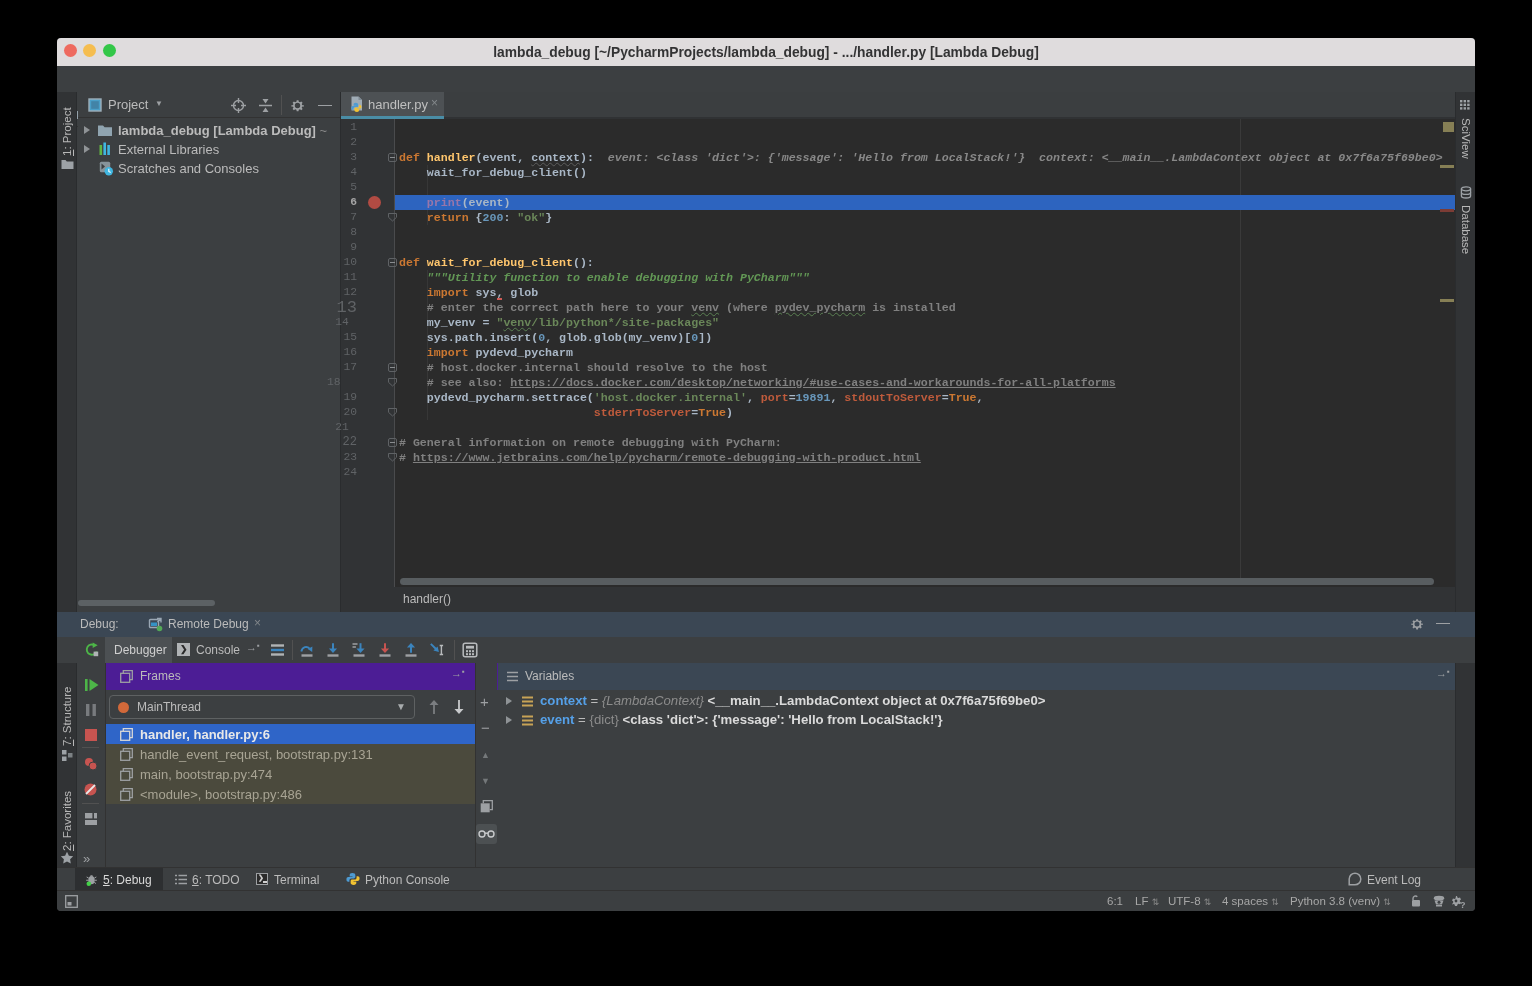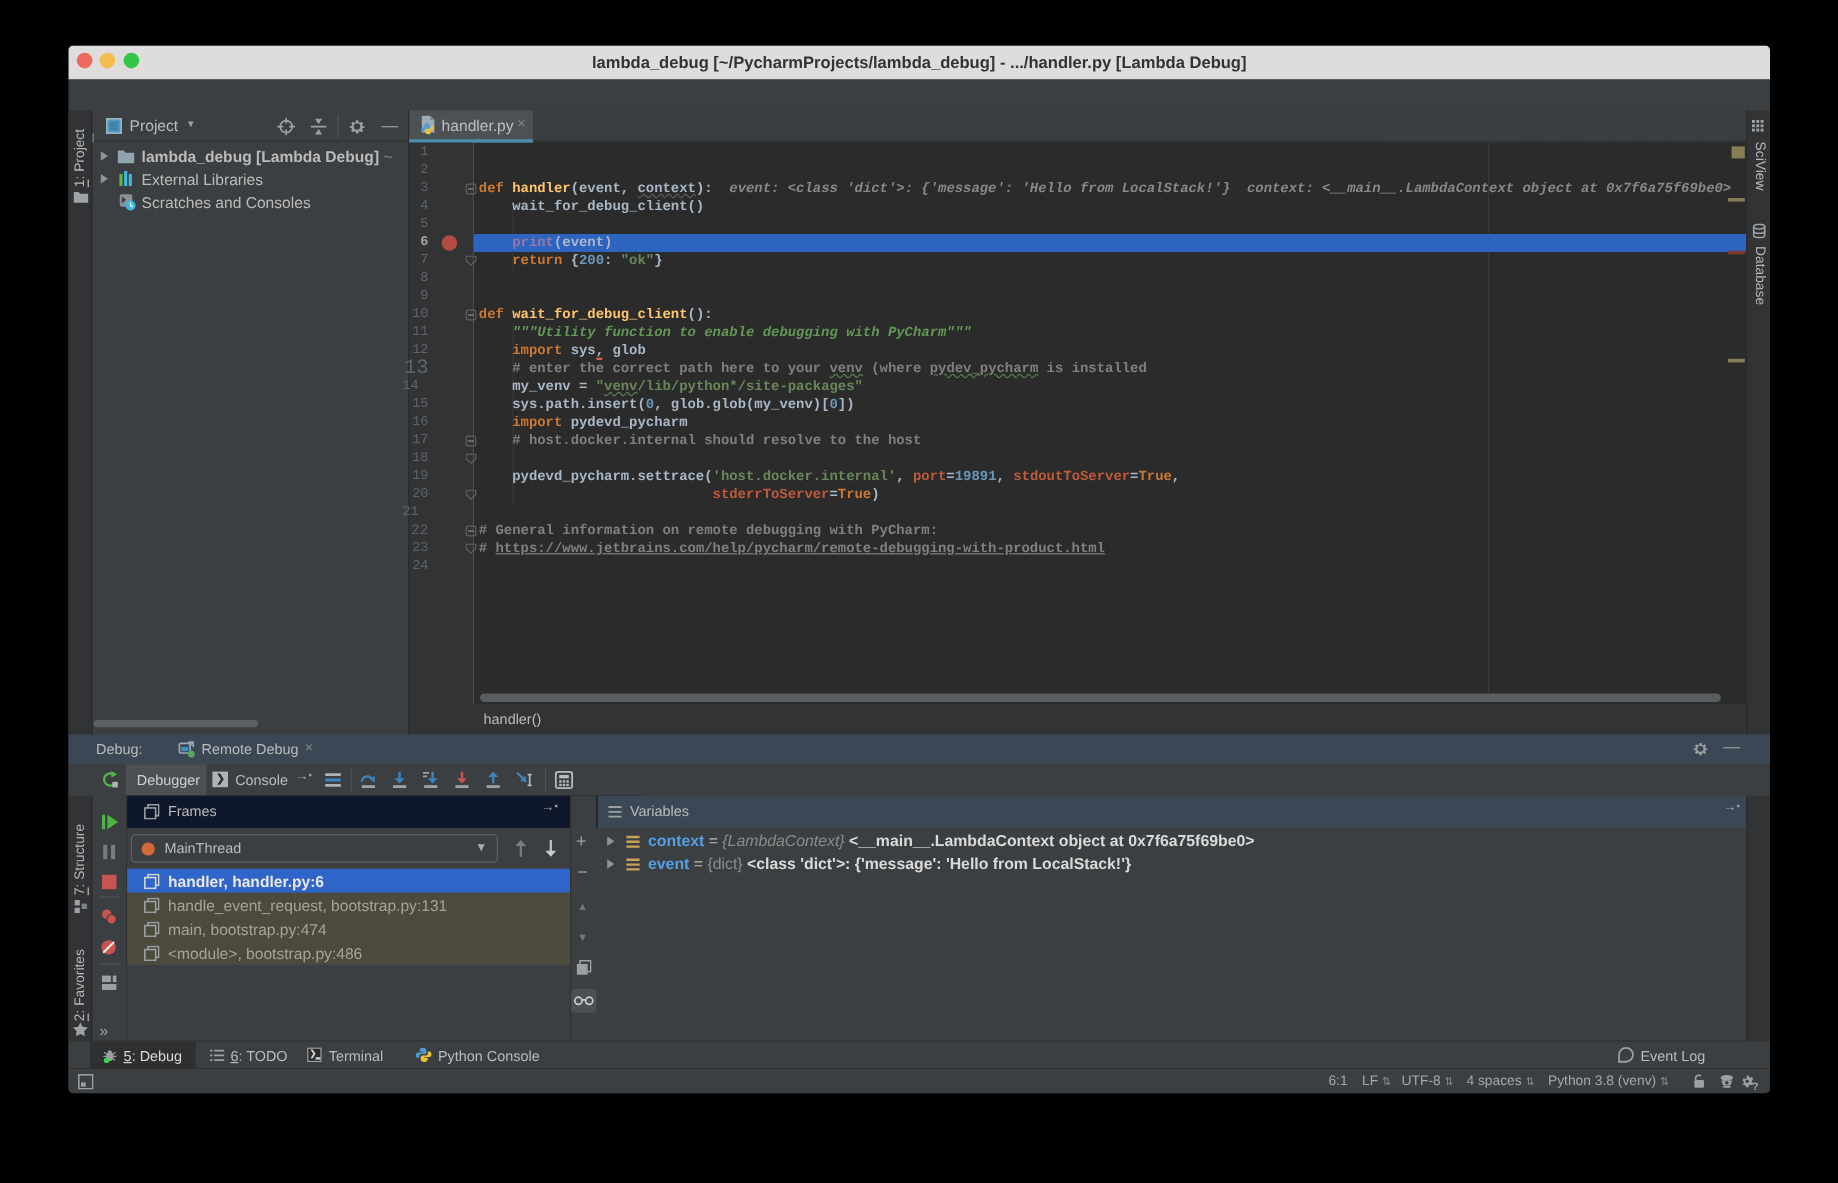--- a/index.html
+++ b/index.html
@@ -199,21 +199,21 @@
   <div class="abs mono" style="left:270px;top:187px;width:30px;text-align:right;font-size:11.3px;line-height:15px;color:#606366;">8</div>
   <div class="abs mono" style="left:270px;top:202px;width:30px;text-align:right;font-size:11.3px;line-height:15px;color:#606366;">9</div>
   <div class="abs mono" style="left:270px;top:217px;width:30px;text-align:right;font-size:11.3px;line-height:15px;color:#606366;">10</div>
   <div class="abs mono" style="left:270px;top:232px;width:30px;text-align:right;font-size:11.3px;line-height:15px;color:#606366;">11</div>
   <div class="abs mono" style="left:270px;top:247px;width:30px;text-align:right;font-size:11.3px;line-height:15px;color:#606366;">12</div>
   <div class="abs mono" style="left:270px;top:262px;width:30px;text-align:right;font-size:17px;line-height:15px;color:#606366;">13</div>
   <div class="abs mono" style="left:270px;top:277px;width:30px;text-align:center;font-size:11.3px;line-height:15px;color:#606366;">14</div>
   <div class="abs mono" style="left:270px;top:292px;width:30px;text-align:right;font-size:11.3px;line-height:15px;color:#606366;">15</div>
   <div class="abs mono" style="left:270px;top:307px;width:30px;text-align:right;font-size:11.3px;line-height:15px;color:#606366;">16</div>
   <div class="abs mono" style="left:270px;top:322px;width:30px;text-align:right;font-size:11.3px;line-height:15px;color:#606366;">17</div>
-  <div class="abs mono" style="left:270px;top:337px;width:30px;text-align:right;font-size:11.3px;line-height:15px;color:#606366;">18</div>
+  <div class="abs mono" style="left:270px;top:337px;width:30px;font-size:11.3px;line-height:15px;color:#606366;">18</div>
   <div class="abs mono" style="left:270px;top:352px;width:30px;text-align:right;font-size:11.3px;line-height:15px;color:#606366;">19</div>
   <div class="abs mono" style="left:270px;top:367px;width:30px;text-align:right;font-size:11.3px;line-height:15px;color:#606366;">20</div>
   <div class="abs mono" style="left:270px;top:382px;width:30px;text-align:center;font-size:11.3px;line-height:15px;color:#606366;">21</div>
   <div class="abs mono" style="left:270px;top:397px;width:30px;text-align:right;font-size:12px;line-height:15px;color:#606366;">22</div>
   <div class="abs mono" style="left:270px;top:412px;width:30px;text-align:right;font-size:11.3px;line-height:15px;color:#606366;">23</div>
   <div class="abs mono" style="left:270px;top:427px;width:30px;text-align:right;font-size:11.3px;line-height:15px;color:#606366;">24</div>
   <div class="abs" style="left:331px;top:115px;width:9px;height:9px;border:1px solid #5f6265;border-radius:2px;">
         <div style="position:absolute;left:1px;top:3px;width:5px;height:1px;background:#8a8d90;"></div>
       </div>
   <div class="abs" style="left:331px;top:220px;width:9px;height:9px;border:1px solid #5f6265;border-radius:2px;">
@@ -242,20 +242,21 @@
   <div class="abs mono" style="left:342px;top:157px;white-space:pre;font-size:11.6px;line-height:15px;letter-spacing:0;font-weight:bold;"><span style="color:#a9b7c6;">    </span><span style="color:#9876aa;">print</span><span style="color:#a9b7c6;">(event)</span></div>
   <div class="abs mono" style="left:342px;top:172px;white-space:pre;font-size:11.6px;line-height:15px;letter-spacing:0;font-weight:bold;"><span style="color:#a9b7c6;">    </span><span style="color:#cc7832;">return</span><span style="color:#a9b7c6;"> {</span><span style="color:#6897bb;">200</span><span style="color:#a9b7c6;">: </span><span style="color:#6a8759;">"ok"</span><span style="color:#a9b7c6;">}</span></div>
   <div class="abs mono" style="left:342px;top:217px;white-space:pre;font-size:11.6px;line-height:15px;letter-spacing:0;font-weight:bold;"><span style="color:#cc7832;">def </span><span style="color:#ffc66d;">wait_for_debug_client</span><span style="color:#a9b7c6;">():</span></div>
   <div class="abs mono" style="left:342px;top:232px;white-space:pre;font-size:11.6px;line-height:15px;letter-spacing:0;font-weight:bold;"><span style="color:#a9b7c6;">    </span><span style="color:#629755;font-style:italic;">"""Utility function to enable debugging with PyCharm"""</span></div>
   <div class="abs mono" style="left:342px;top:247px;white-space:pre;font-size:11.6px;line-height:15px;letter-spacing:0;font-weight:bold;"><span style="color:#a9b7c6;">    </span><span style="color:#cc7832;">import</span><span style="color:#a9b7c6;"> sys, glob</span></div>
   <div class="abs mono" style="left:342px;top:262px;white-space:pre;font-size:11.6px;line-height:15px;letter-spacing:0;font-weight:bold;"><span style="color:#a9b7c6;">    </span><span style="color:#808080;"># enter the correct path here to your </span><span style="color:#808080;text-decoration:underline wavy #5a8052;text-decoration-thickness:1px;">venv</span><span style="color:#808080;"> (where </span><span style="color:#808080;text-decoration:underline wavy #5a8052;text-decoration-thickness:1px;">pydev_pycharm</span><span style="color:#808080;"> is installed</span></div>
   <div class="abs mono" style="left:342px;top:277px;white-space:pre;font-size:11.6px;line-height:15px;letter-spacing:0;font-weight:bold;"><span style="color:#a9b7c6;">    my_venv</span><span style="color:#a9b7c6;"> = </span><span style="color:#6a8759;">"</span><span style="color:#6a8759;text-decoration:underline wavy #5a8052;text-decoration-thickness:1px;">venv</span><span style="color:#6a8759;">/lib/python*/site-packages"</span></div>
   <div class="abs mono" style="left:342px;top:292px;white-space:pre;font-size:11.6px;line-height:15px;letter-spacing:0;font-weight:bold;"><span style="color:#a9b7c6;">    sys.path.insert(</span><span style="color:#6897bb;">0</span><span style="color:#a9b7c6;">, glob.glob(my_venv)[</span><span style="color:#6897bb;">0</span><span style="color:#a9b7c6;">])</span></div>
   <div class="abs mono" style="left:342px;top:307px;white-space:pre;font-size:11.6px;line-height:15px;letter-spacing:0;font-weight:bold;"><span style="color:#a9b7c6;">    </span><span style="color:#cc7832;">import</span><span style="color:#a9b7c6;"> pydevd_pycharm</span></div>
   <div class="abs mono" style="left:342px;top:322px;white-space:pre;font-size:11.6px;line-height:15px;letter-spacing:0;font-weight:bold;"><span style="color:#a9b7c6;">    </span><span style="color:#808080;"># host.docker.internal should resolve to the host</span></div>
+  <div class="abs mono" style="left:342px;top:337px;white-space:pre;font-size:11.6px;line-height:15px;letter-spacing:0;font-weight:bold;"><span style="color:#a9b7c6;">    </span><span style="color:#808080;"># see also: </span><span style="color:#808080;text-decoration:underline;">https://docs.docker.com/desktop/networking/#use-cases-and-workarounds-for-all-platforms</span></div>
   <div class="abs mono" style="left:342px;top:352px;white-space:pre;font-size:11.6px;line-height:15px;letter-spacing:0;font-weight:bold;"><span style="color:#a9b7c6;">    pydevd_pycharm.settrace(</span><span style="color:#6a8759;">'host.docker.internal'</span><span style="color:#a9b7c6;">, </span><span style="color:#bf5b3c;">port</span><span style="color:#a9b7c6;">=</span><span style="color:#6897bb;">19891</span><span style="color:#a9b7c6;">, </span><span style="color:#bf5b3c;">stdoutToServer</span><span style="color:#a9b7c6;">=</span><span style="color:#cc7832;">True</span><span style="color:#a9b7c6;">,</span></div>
   <div class="abs mono" style="left:342px;top:367px;white-space:pre;font-size:11.6px;line-height:15px;letter-spacing:0;font-weight:bold;"><span style="color:#a9b7c6;">                            </span><span style="color:#bf5b3c;">stderrToServer</span><span style="color:#a9b7c6;">=</span><span style="color:#cc7832;">True</span><span style="color:#a9b7c6;">)</span></div>
   <div class="abs mono" style="left:342px;top:397px;white-space:pre;font-size:11.6px;line-height:15px;letter-spacing:0;font-weight:bold;"><span style="color:#808080;"># General information on remote debugging with PyCharm:</span></div>
   <div class="abs mono" style="left:342px;top:412px;white-space:pre;font-size:11.6px;line-height:15px;letter-spacing:0;font-weight:bold;"><span style="color:#808080;"># </span><span style="color:#808080;text-decoration:underline;">https://www.jetbrains.com/help/pycharm/remote-debugging-with-product.html</span></div>
   </div>
 
   <div class="abs" style="left:1386px;top:84px;width:11px;height:10px;background:#867f55;"></div>
   <div class="abs" style="left:1383px;top:127px;width:14px;height:3px;background:#867f55;"></div>
   <div class="abs" style="left:1383px;top:171px;width:14px;height:3px;background:#7c3c35;"></div>
   <div class="abs" style="left:1383px;top:261px;width:14px;height:3px;background:#867f55;"></div>
@@ -367,21 +368,21 @@
       <path d="M3 12L12 3" stroke="#e8e8e8" stroke-width="1.8"></path>
     </svg>
   <div class="abs" style="left:25px;top:765px;width:17px;height:1px;background:#515151;"></div>
   <svg class="abs" style="left:27px;top:774px;" width="14" height="14" viewBox="0 0 14 14">
       <rect x="1" y="1" width="7.4" height="5.4" fill="#9da0a3"></rect>
       <rect x="10" y="1" width="3" height="5.4" fill="#9da0a3"></rect>
       <rect x="1" y="8" width="12" height="5" fill="#9da0a3"></rect>
     </svg>
   <div class="abs" style="left:26px;top:813px;font-size:13px;color:#9da0a3;">»</div>
 
-  <div class="abs" style="left:49px;top:625px;width:428px;height:27px;background:#0f172a;">
+  <div class="abs" style="left:49px;top:625px;width:428px;height:27px;background:#4c1d95;">
     <svg class="abs" style="left:14px;top:7px;" width="13" height="13" viewBox="0 0 13 13">
         <rect x="0.7" y="3.3" width="9" height="9" fill="none" stroke="#9da0a3" stroke-width="1.3"></rect>
         <path d="M3.3 3.3V.7h9v9h-2.6" fill="none" stroke="#9da0a3" stroke-width="1.3"></path>
       </svg>
     <div class="abs" style="left:34px;top:6px;font-size:12px;color:#bbbbbb;">Frames</div>
     <div class="abs" style="left:345px;top:4px;font-size:11px;color:#9da0a3;">→<span style="font-size:8px;vertical-align:top;">▪</span></div>
   </div>
   <div class="abs" style="left:52px;top:657px;width:306px;height:24px;border:1px solid #5e6162;border-radius:4px;background:#3c3f41;">
     <div class="abs" style="left:8px;top:6px;width:11px;height:11px;border-radius:50%;background:#d2693a;"></div>
     <div class="abs" style="left:27px;top:4px;font-size:12px;color:#bbbbbb;">MainThread</div>

